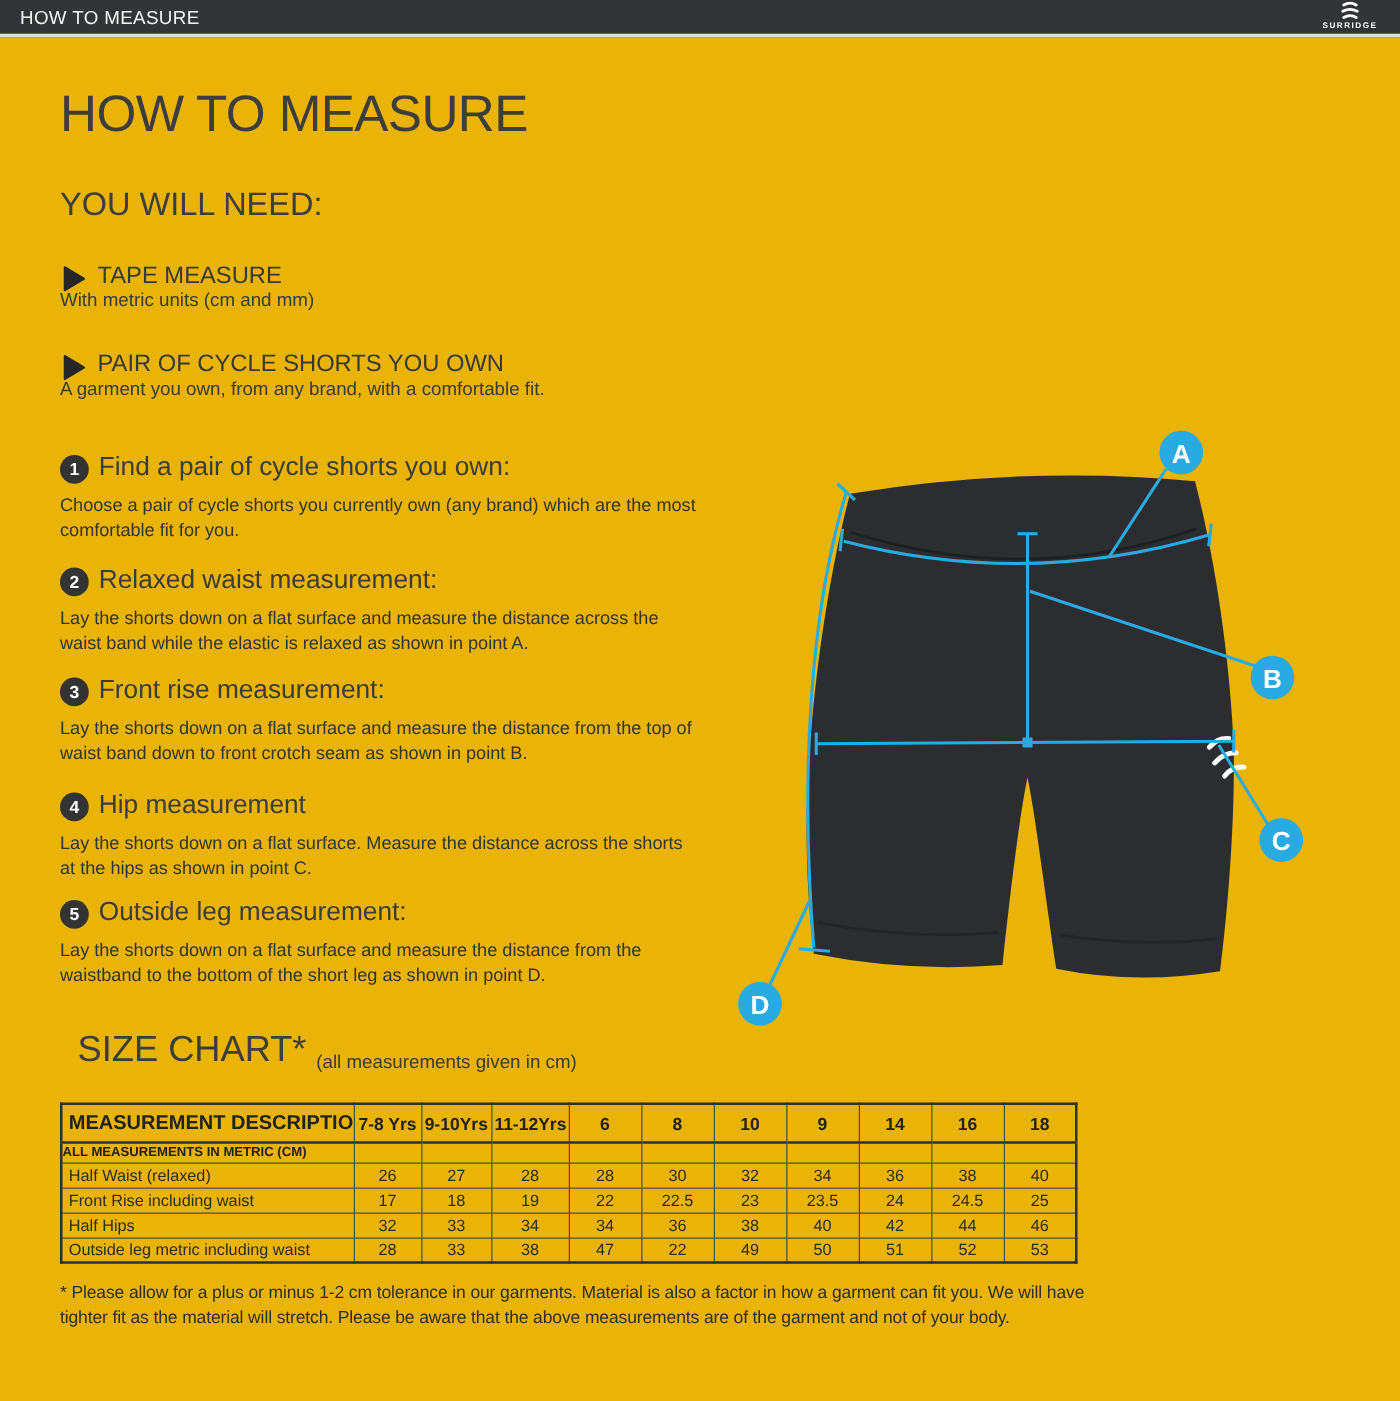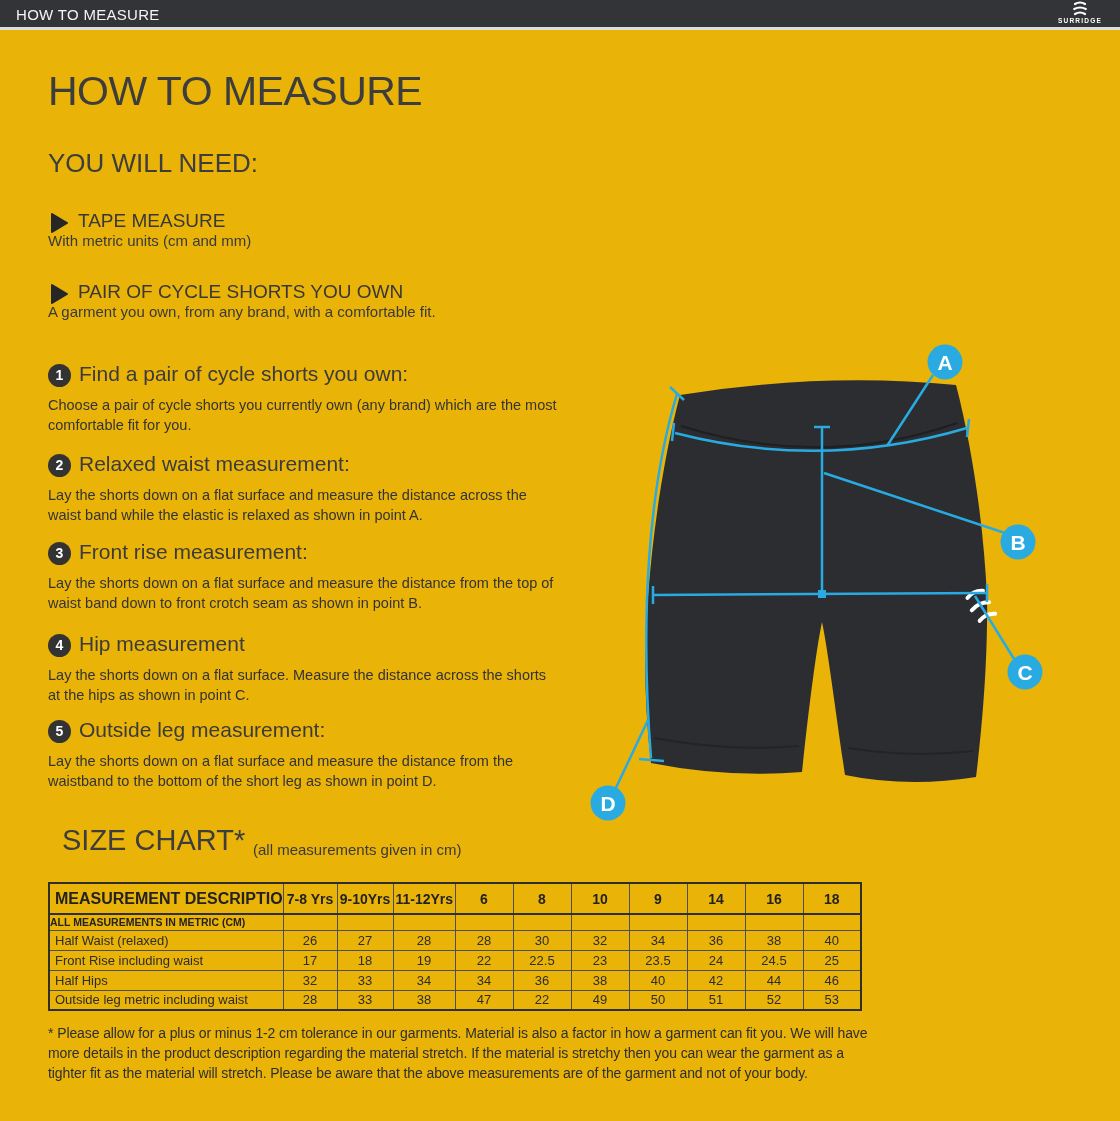--- a/index.html
+++ b/index.html
@@ -288,17 +288,16 @@
             <td>51</td>
             <td>52</td>
             <td>53</td>
           </tr>
         </tbody>
     </table>
   </div>
 
   <div class="disclaimer">
     <div>* Please allow for a plus or minus 1-2 cm tolerance in our garments. Material is also a factor in how a garment can fit you. We will have</div>
-    <div>more details in the product description regarding the material stretch.  If the material is stretchy then you can wear the garment as a</div>
     <div>tighter fit as the material will stretch.  Please be aware that the above measurements are of the garment and not of your body.</div>
   </div>
 
 </div>
 
 </body></html>

